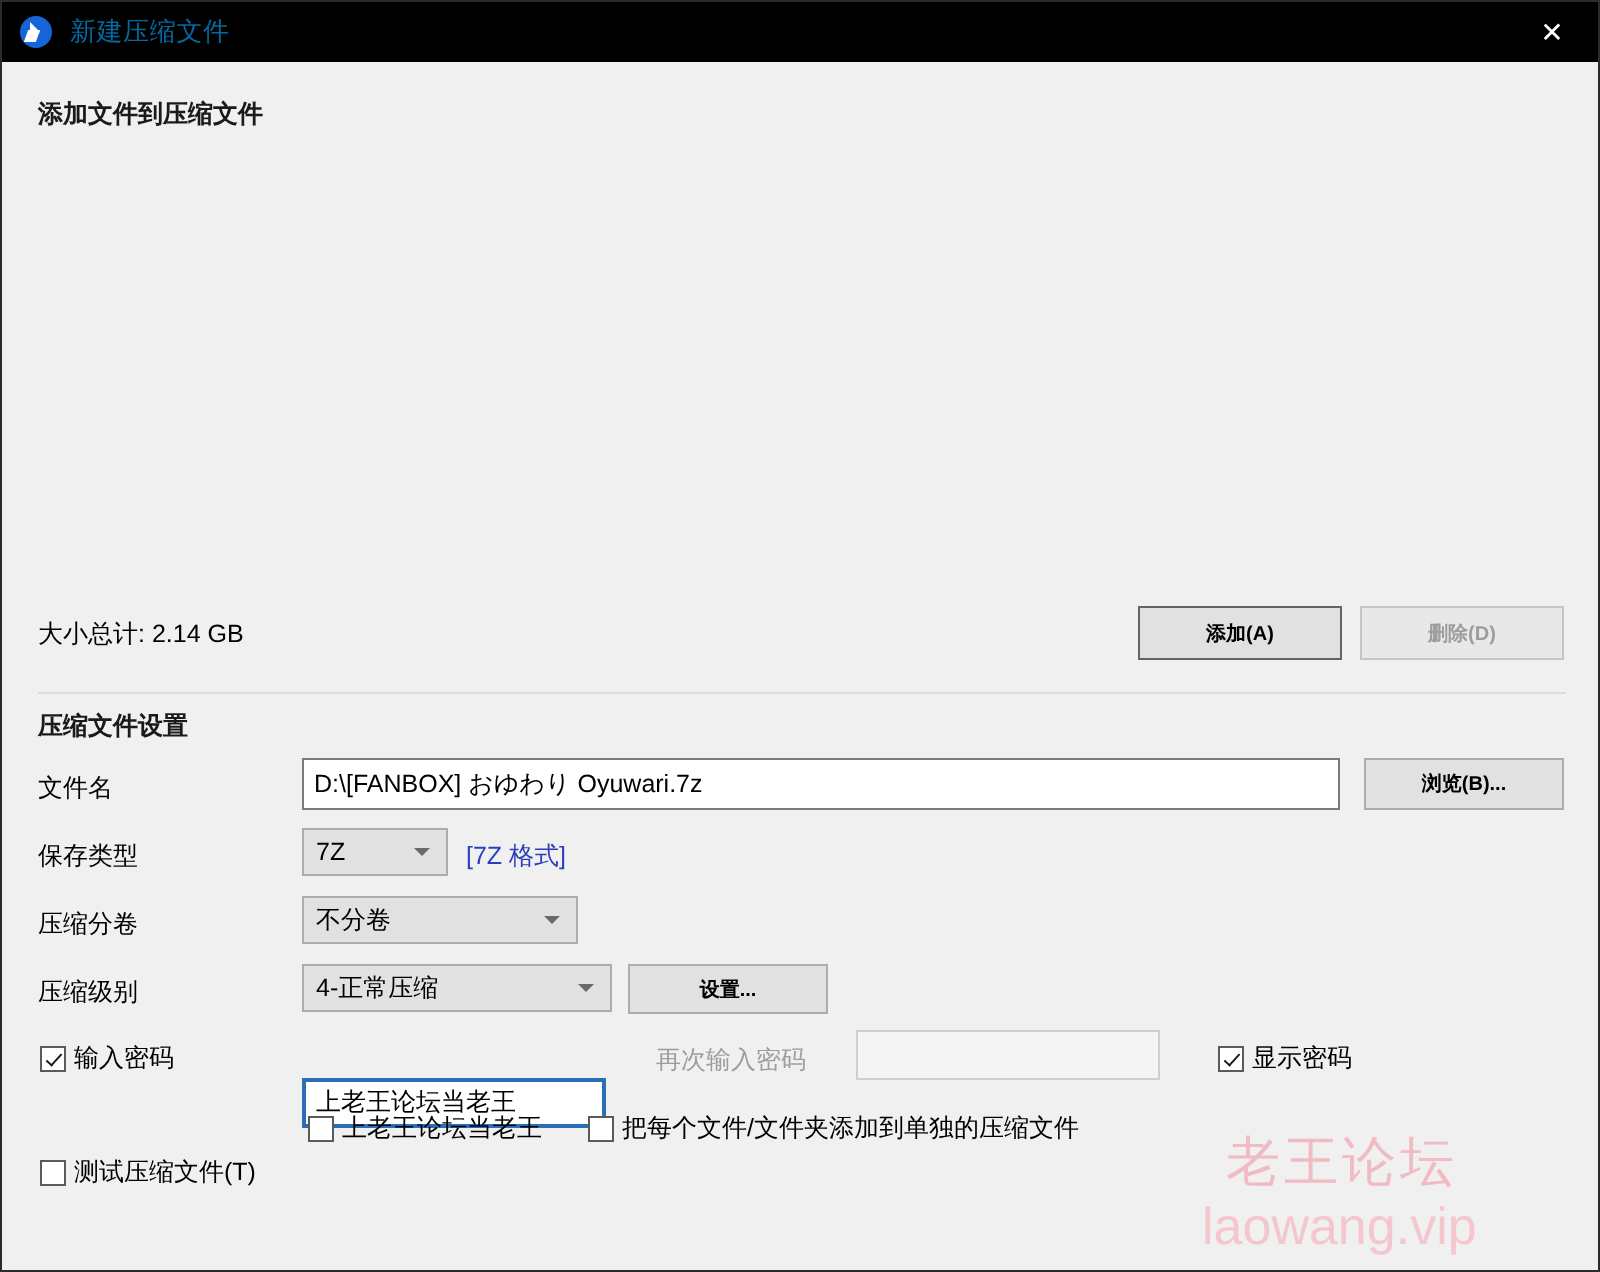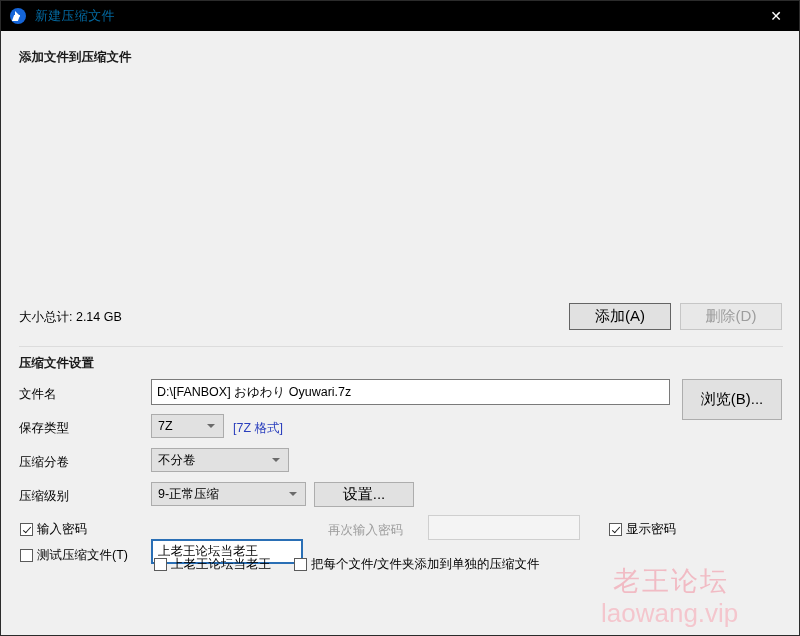--- a/index.html
+++ b/index.html
@@ -168,26 +168,27 @@
     font-size: 12.5px;
   }
 
   
   .btn {
     position: absolute;
     background: #e1e1e1;
     border: 1px solid #adadad;
     box-sizing: border-box;
     font-family: "Liberation Sans", "DejaVu Sans", sans-serif;
-    font-size: 15px;
+    font-size: 10px;
     color: #000000;
     display: flex;
     align-items: center;
     justify-content: center;
     padding: 0;
+    font-weight: bold;
   }
   .btn.focused {
     border: 1px solid #646464;
   }
   .btn.disabled {
     color: #9d9d9d;
     background: #e8e8e8;
     border-color: #c6c6c6;
   }
 
@@ -345,55 +346,55 @@
 
     <button class="btn focused" style="left:568px; top:272px; width:102px; height:27px;">添加(A)</button>
     <button class="btn disabled" style="left:679px; top:272px; width:102px; height:27px;">删除(D)</button>
 
     <div class="divider" style="left:18px; top:315px; width:764px;"></div>
 
     <div class="section-title" style="left:18px; top:324px;">压缩文件设置</div>
 
     <div class="lbl" style="left:18px; top:355px;">文件名</div>
     <div class="textbox" style="left:150px; top:348px; width:519px; height:26px;">D:\[FANBOX] おゆわり Oyuwari.7z</div>
-    <button class="btn" style="left:681px; top:348px; width:100px; height:41px;">浏览(B)...</button>
+    <button class="btn" style="left:681px; top:348px; width:100px; height:26px;">浏览(B)...</button>
 
     <div class="lbl" style="left:18px; top:389px;">保存类型</div>
     <div class="combo" style="left:150px; top:383px; width:73px; height:24px;">
       <span>7Z</span>
       <span class="arrow"></span>
     </div>
     <div class="linktext" style="left:232px; top:389px;">[7Z 格式]</div>
 
     <div class="lbl" style="left:18px; top:423px;">压缩分卷</div>
     <div class="combo" style="left:150px; top:417px; width:138px; height:24px;">
       <span>不分卷</span>
       <span class="arrow"></span>
     </div>
 
     <div class="lbl" style="left:18px; top:457px;">压缩级别</div>
     <div class="combo" style="left:150px; top:451px; width:155px; height:24px;">
-      <span>9-正常压缩</span>
+      <span>4-正常压缩</span>
       <span class="arrow"></span>
     </div>
     <button class="btn" style="left:313px; top:451px; width:100px; height:25px;">设置...</button>
 
     <div class="cb checked" style="left:19px; top:490px;">
       <span class="box"></span>
       <span>输入密码</span>
     </div>
     <div class="textbox focus" style="left:150px; top:508px; width:152px; height:25px;">上老王论坛当老王</div>
     <div class="lbl disabled" style="left:327px; top:491px;">再次输入密码</div>
     <div class="textbox disabled" style="left:427px; top:484px; width:152px; height:25px;"></div>
     <div class="cb checked" style="left:608px; top:490px;">
       <span class="box"></span>
       <span>显示密码</span>
     </div>
 
-    <div class="cb" style="left:19px; top:516px;align-items:center;">
+    <div class="cb" style="left:19px; top:547px;align-items:center;">
       <span class="box"></span>
       <span>测试压缩文件(T)</span>
     </div>
     <div class="cb" style="left:153px; top:525px;">
       <span class="box"></span>
       <span>上老王论坛当老王</span>
     </div>
     <div class="cb" style="left:293px; top:525px;">
       <span class="box"></span>
       <span>把每个文件/文件夹添加到单独的压缩文件</span>

